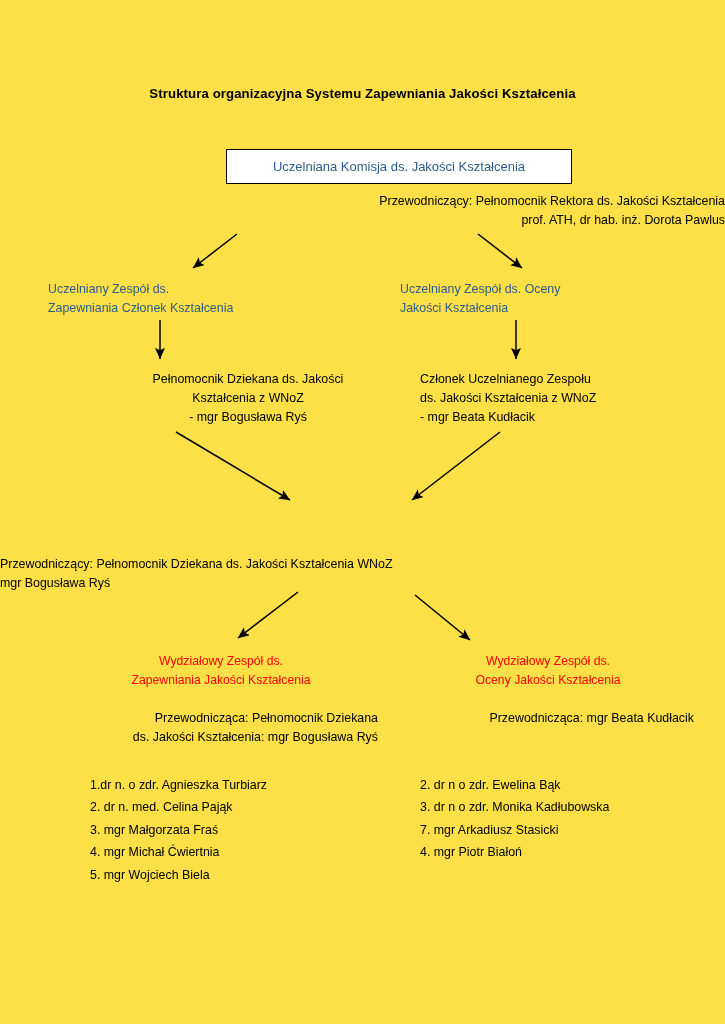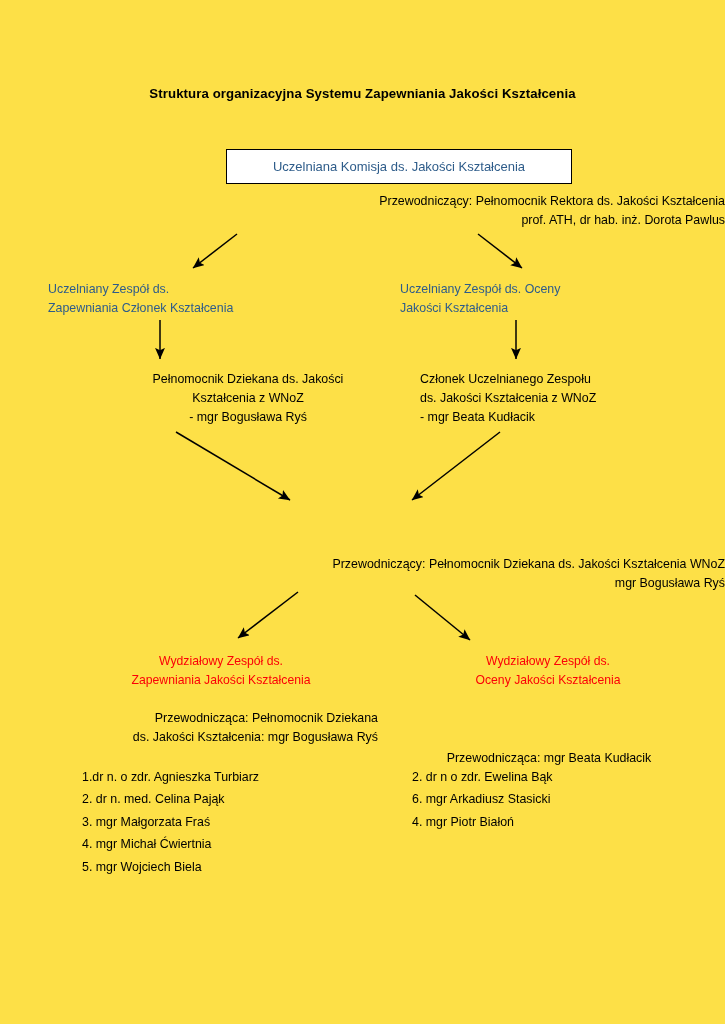--- a/index.html
+++ b/index.html
@@ -117,21 +117,21 @@
   #role-right {
     left: 420px;
     top: 370px;
     width: 270px;
     text-align: left;
   }
   #chair-mid {
     left: 0;
     top: 555px;
     width: 725px;
-    text-align: right;
+    text-align: left;
   }
   #subteam-left-label {
     left: 96px;
     top: 652px;
     width: 250px;
     text-align: center;
   }
   #subteam-right-label {
     left: 428px;
     top: 652px;
@@ -141,28 +141,27 @@
   #chair-left {
     left: 78px;
     top: 709px;
     width: 300px;
     text-align: right;
   }
   #chair-right {
     left: 404px;
     top: 709px;
     width: 290px;
-    text-align: center;
-    margin-top: 40px;
+    text-align: right;
   }
 
   
   .member-list {
     list-style: none;
-    margin: 0;
+    margin: 8px;
     padding: 0;
     font-size: 12.4px;
     line-height: 22.4px;
     color: #000000;
   }
   #members-left {
     left: 82px;
     top: 766px;
     width: 300px;
   }
@@ -238,17 +237,18 @@
   <ul class="abs member-list" id="members-left">
       <li>1.dr n. o zdr. Agnieszka Turbiarz</li>
       <li>2. dr n. med. Celina Pająk</li>
       <li>3. mgr Małgorzata Fraś</li>
       <li>4. mgr Michał Ćwiertnia</li>
       <li>5. mgr Wojciech Biela</li>
     </ul>
 
   <ul class="abs member-list" id="members-right">
       <li>2. dr n o zdr. Ewelina Bąk</li>
-      <li>6. mgr Arkadiusz Stasicki</li>
+      <li>3. dr n o zdr. Monika Kadłubowska</li>
+      <li>7. mgr Arkadiusz Stasicki</li>
       <li>4. mgr Piotr Białoń</li>
     </ul>
 
 </div>
 
 </body></html>

